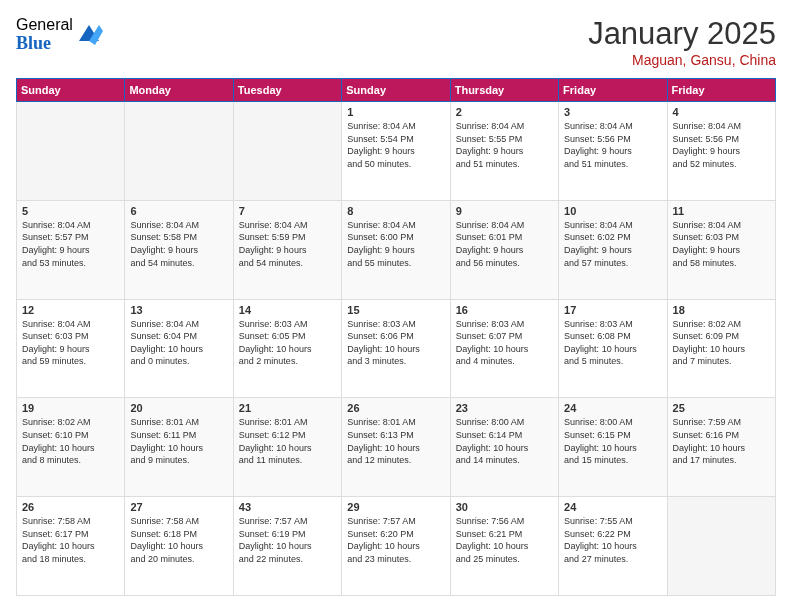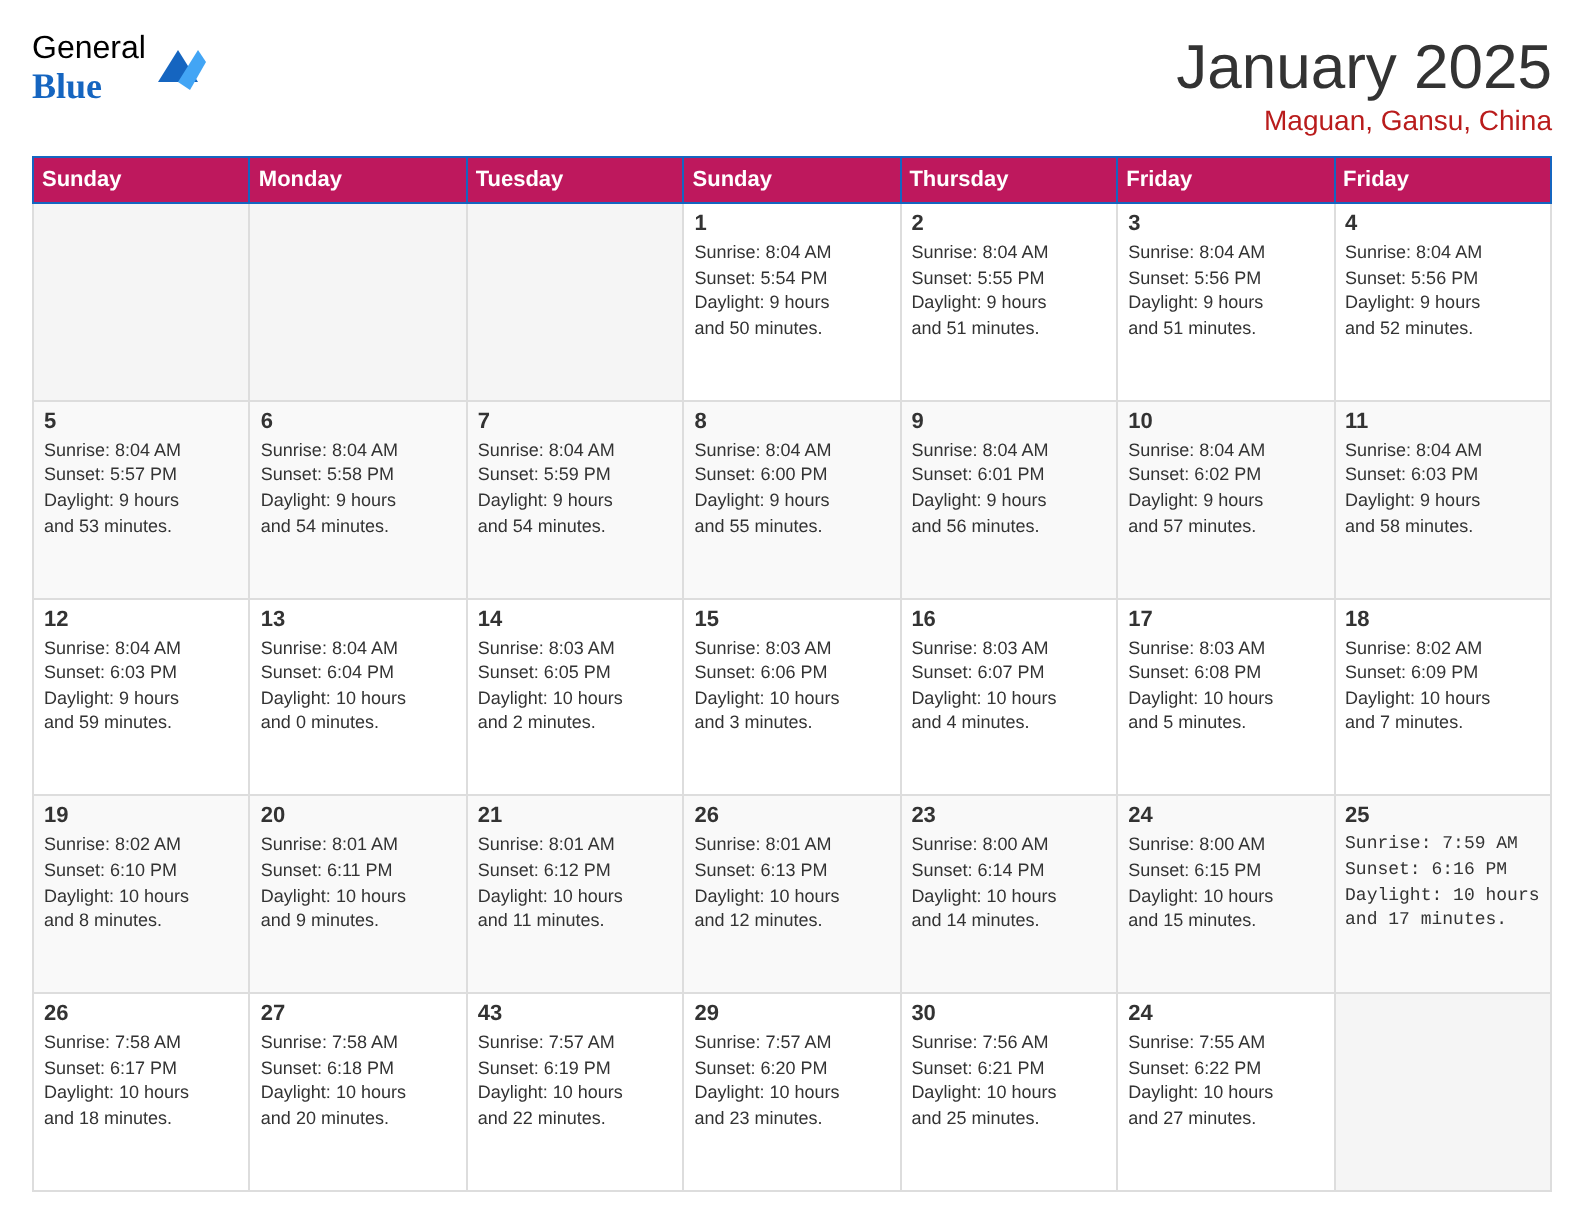--- a/index.html
+++ b/index.html
@@ -305,21 +305,21 @@
           </td>
           <td>
             <span class="day-num">24</span>
             <div class="day-info" style="white-space: pre-line;">Sunrise: 8:00 AM
 Sunset: 6:15 PM
 Daylight: 10 hours
 and 15 minutes.</div>
           </td>
           <td>
             <span class="day-num">25</span>
-            <div class="day-info" style="white-space: pre-line; font-family: Liberation Mono, monospace;">Sunrise: 7:59 AM
+            <div class="day-info" style="white-space: pre-line;">Sunrise: 7:59 AM
 Sunset: 6:16 PM
 Daylight: 10 hours
 and 17 minutes.</div>
           </td>
         </tr>
         <tr>
           <td>
             <span class="day-num">26</span>
             <div class="day-info" style="white-space: pre-line;">Sunrise: 7:58 AM
 Sunset: 6:17 PM

